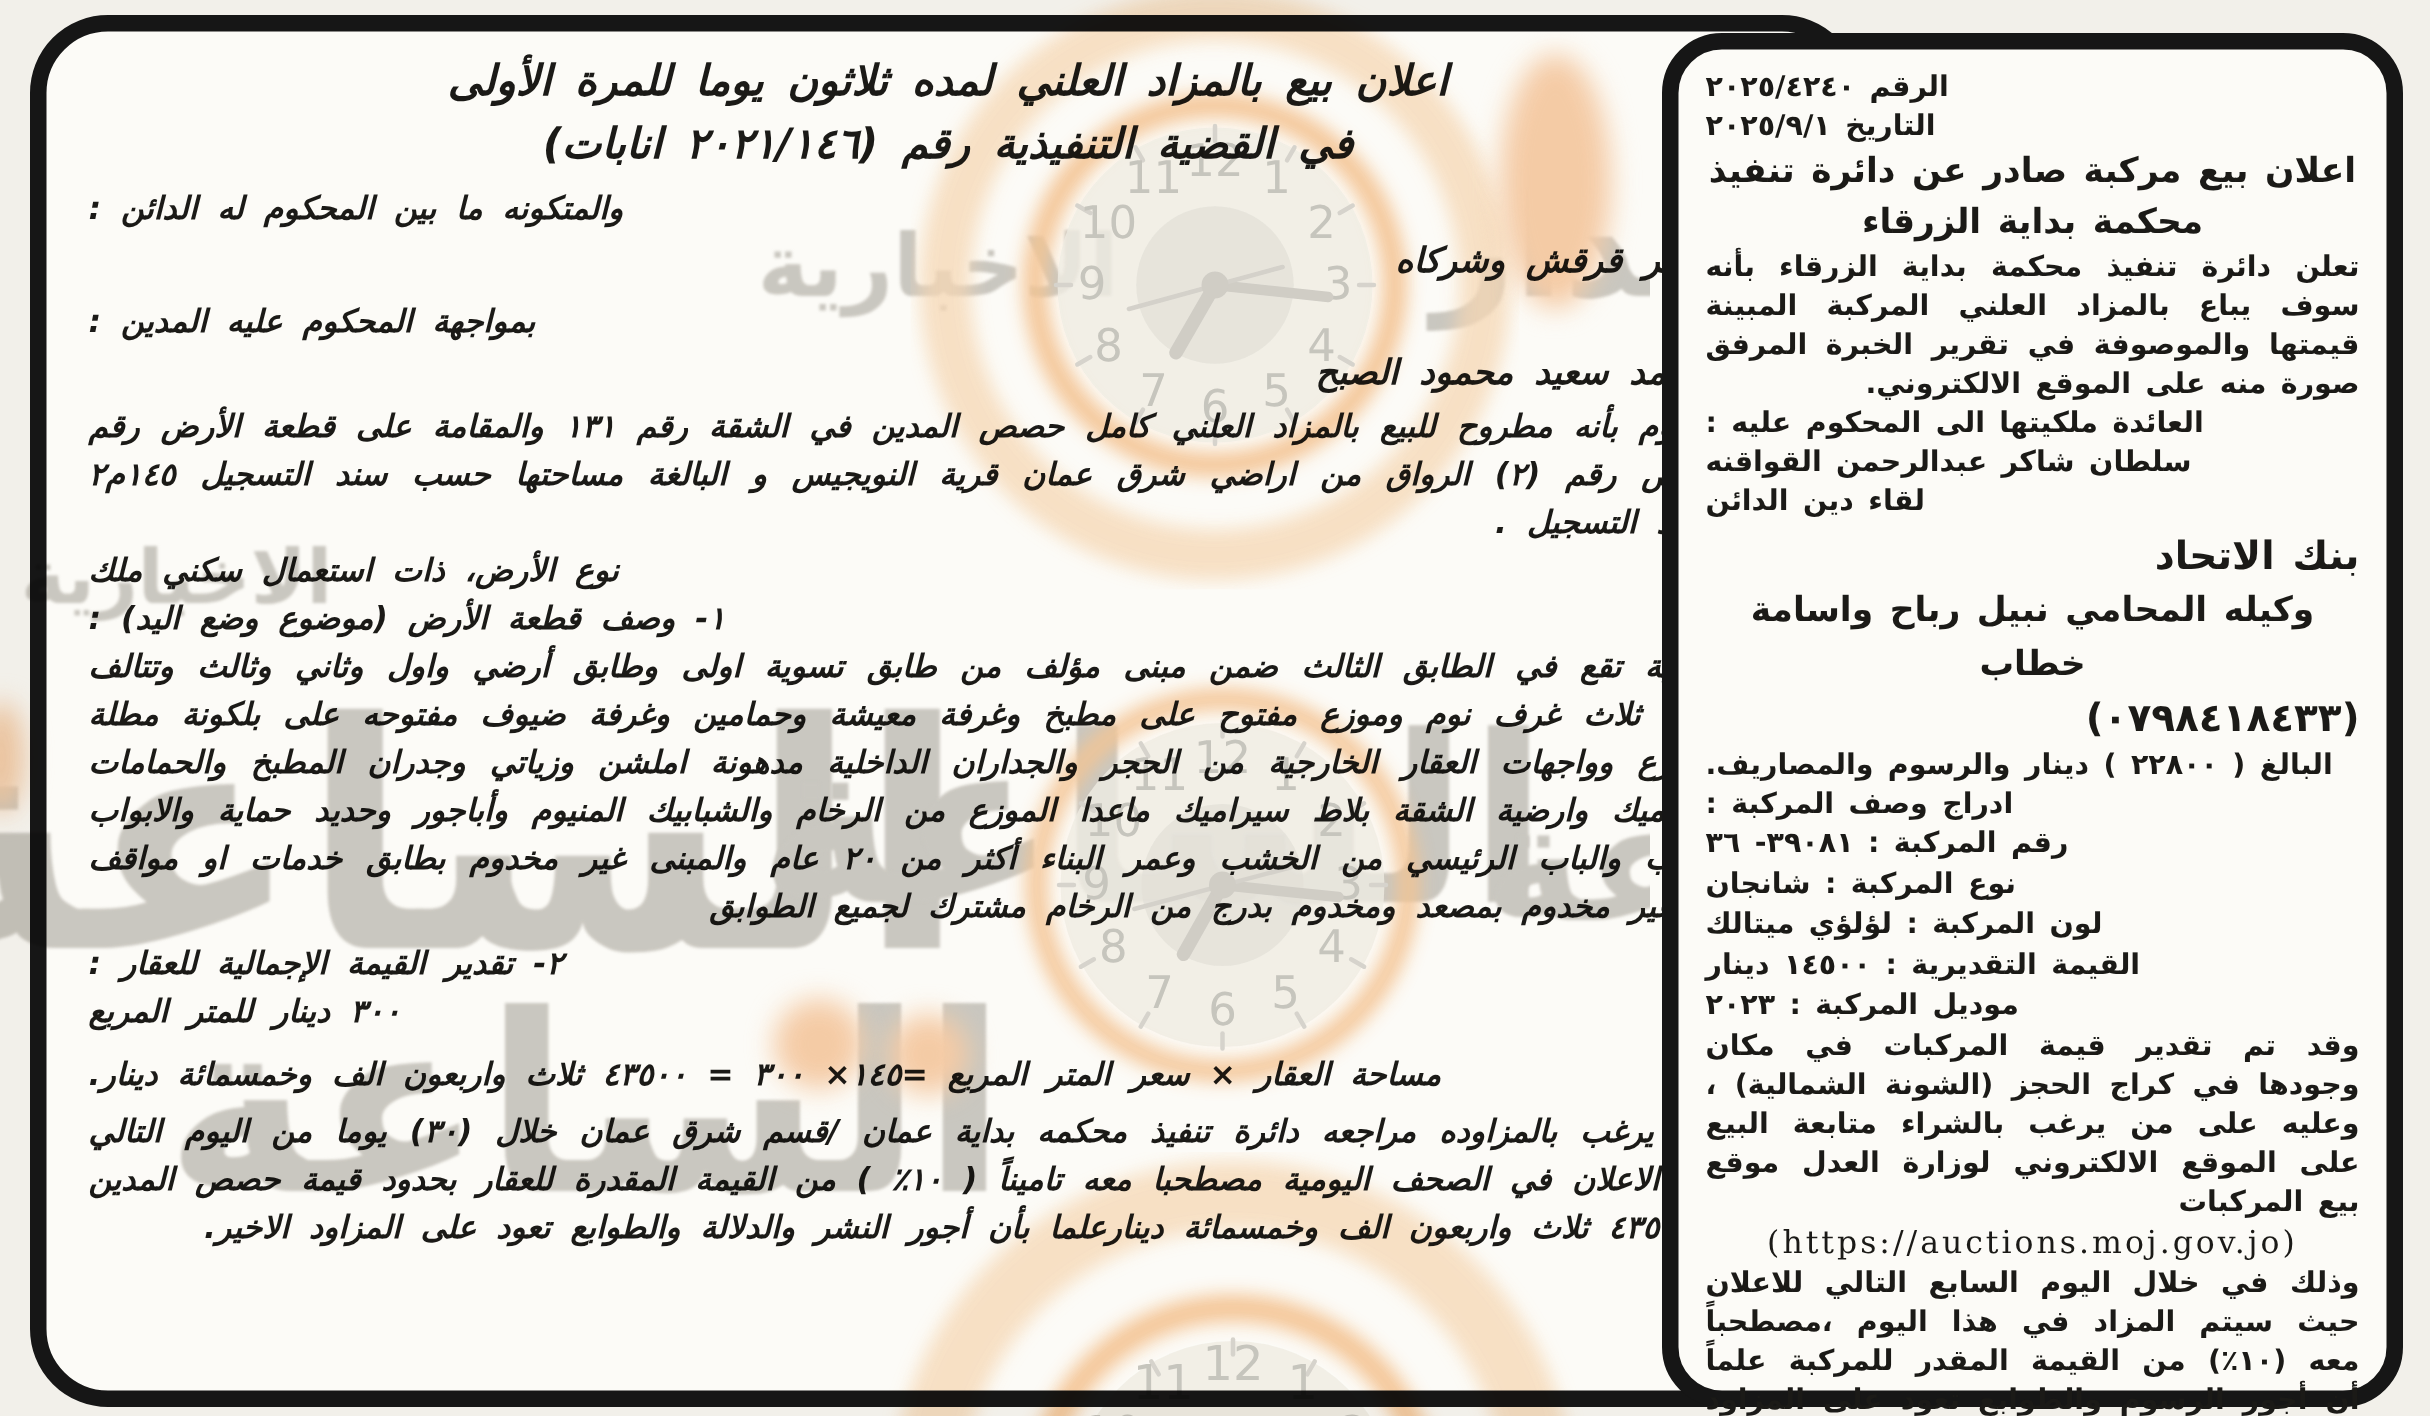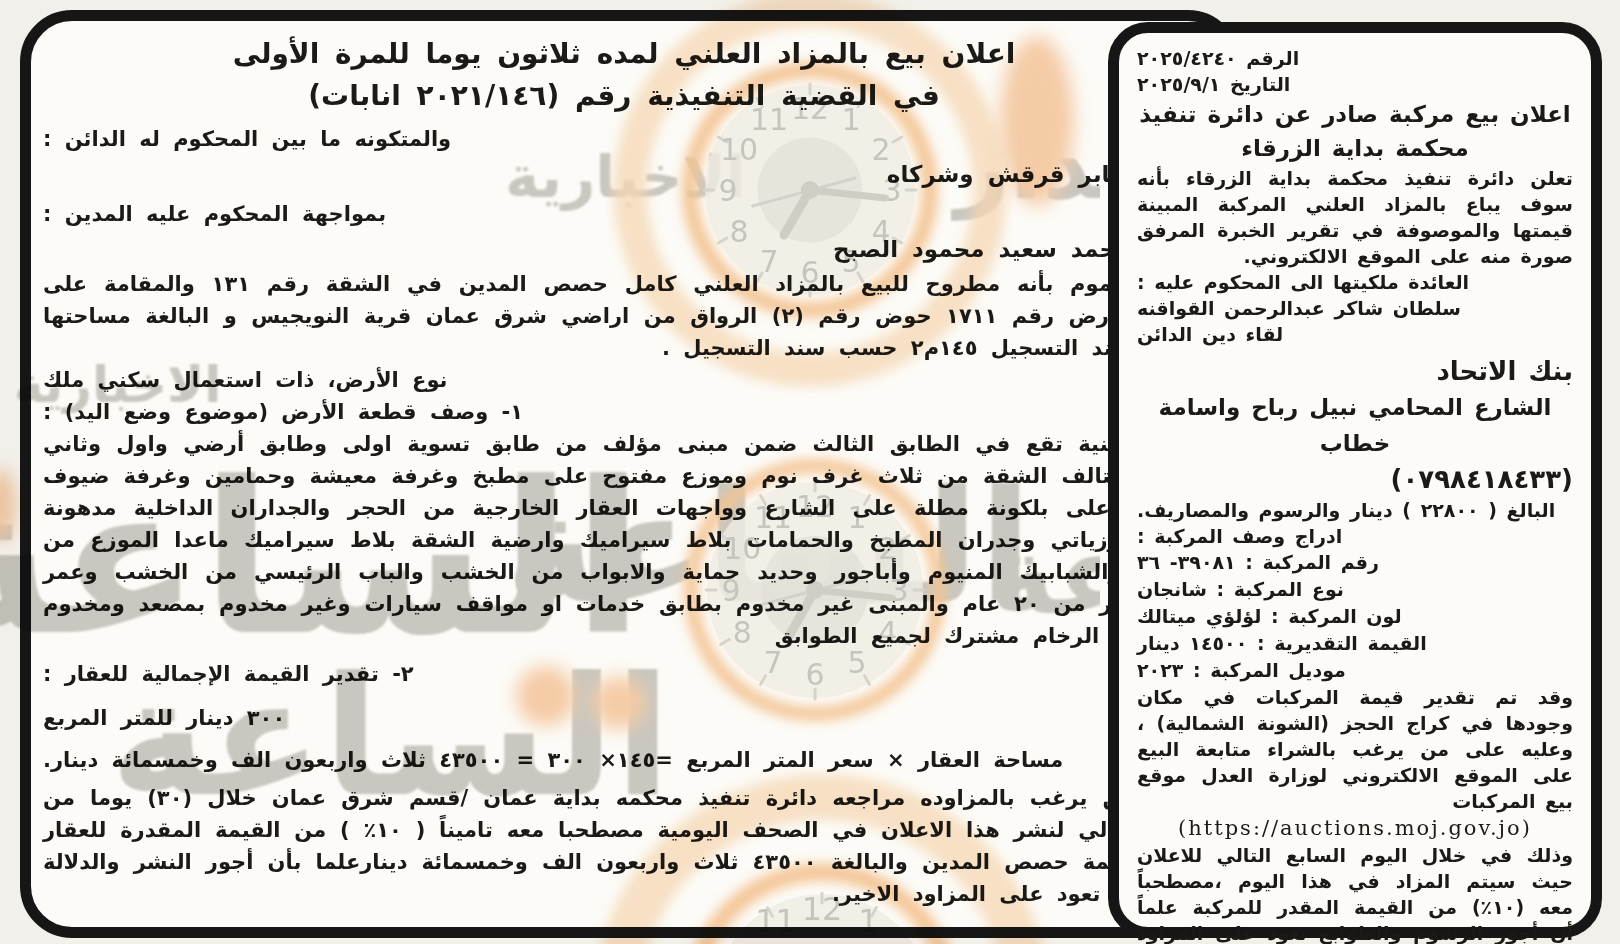--- a/index.html
+++ b/index.html
@@ -16,23 +16,24 @@
     box-sizing:border-box;
     background:#fcfbf7;
     border:11px solid #161616;
     direction:rtl;
     z-index:1;
     font-weight:700;
   }
   .left-ad{
     left:20px;top:10px;width:1220px;height:928px;
     border-radius:52px;
-    padding:12px 24px 10px 12px;
+    padding:12px 24px 10px 28px;
     font-size:21px;line-height:32px;
     word-spacing:6px;
+    font-style:italic;
   }
   .right-ad{
     left:1108px;top:22px;width:494px;height:916px;
     border-radius:40px;
     padding:12px 18px 8px 18px;
     font-size:19px;line-height:26px;
     word-spacing:3px;
   }
   .t-right{text-align:left;}
   .just{text-align:justify;text-align-last:right;}
@@ -42,21 +43,21 @@
   .rt-big{font-size:26px;line-height:36px;text-align:right;font-weight:700;}
   .rt-lawyer{font-size:23px;line-height:36px;text-align:center;font-weight:700;}
   .vrow{line-height:27px;}
   .url-line{
     direction:ltr;text-align:center;
     font-family:"DejaVu Serif", serif;
     font-size:21px;line-height:28px;
     letter-spacing:2px;word-spacing:0;
     font-weight:400;
   }
-  .mt6{margin-top:6px;} .mt8{margin-top:8px;} .mt10{margin-top:10px;} .mt12{margin-top:12px;}
+  .mt6{margin-top:6px;} .mt8{margin-top:8px;} .mt10{margin-top:10px;} .mt12{}
   
   .watermark{
     position:absolute;left:0;top:0;width:1100px;height:944px;
     overflow:hidden;pointer-events:none;
     mix-blend-mode:multiply;opacity:.92;
     z-index:30;
   }
   .wm-word{
     position:absolute;font-weight:700;white-space:nowrap;
     color:#c8c6c1;line-height:1;filter:blur(1px);
@@ -95,21 +96,21 @@
 
   <div class="rt-title">اعلان بيع مركبة صادر عن دائرة تنفيذ</div>
   <div class="rt-title">محكمة بداية الزرقاء</div>
 
   <div class="just">تعلن دائرة تنفيذ محكمة بداية الزرقاء بأنه سوف يباع بالمزاد العلني المركبة المبينة قيمتها والموصوفة في تقرير الخبرة المرفق صورة منه على الموقع الالكتروني.</div>
   <div class="t-right">العائدة ملكيتها الى المحكوم عليه :</div>
   <div class="t-right">سلطان شاكر عبدالرحمن القواقنه</div>
   <div class="t-right">لقاء دين الدائن</div>
 
   <div class="rt-big mt6">بنك الاتحاد</div>
-  <div class="rt-lawyer">الشارع المحامي نبيل رباح واسامة خطاب</div>
+  <div class="rt-lawyer">وكيله المحامي نبيل رباح واسامة خطاب</div>
   <div class="rt-big">(٠٧٩٨٤١٨٤٣٣)</div>
 
   <div class="t-right">البالغ ( ٢٢٨٠٠ ) دينار والرسوم والمصاريف.</div>
   <div class="t-right">ادراج وصف المركبة :</div>
   <div class="t-right vrow">رقم المركبة : ٣٩٠٨١- ٣٦</div>
   <div class="t-right vrow">نوع المركبة : شانجان</div>
   <div class="t-right vrow">لون المركبة : لؤلؤي ميتالك</div>
   <div class="t-right vrow">القيمة التقديرية : ١٤٥٠٠ دينار</div>
   <div class="t-right vrow">موديل المركبة : ٢٠٢٣</div>
 

